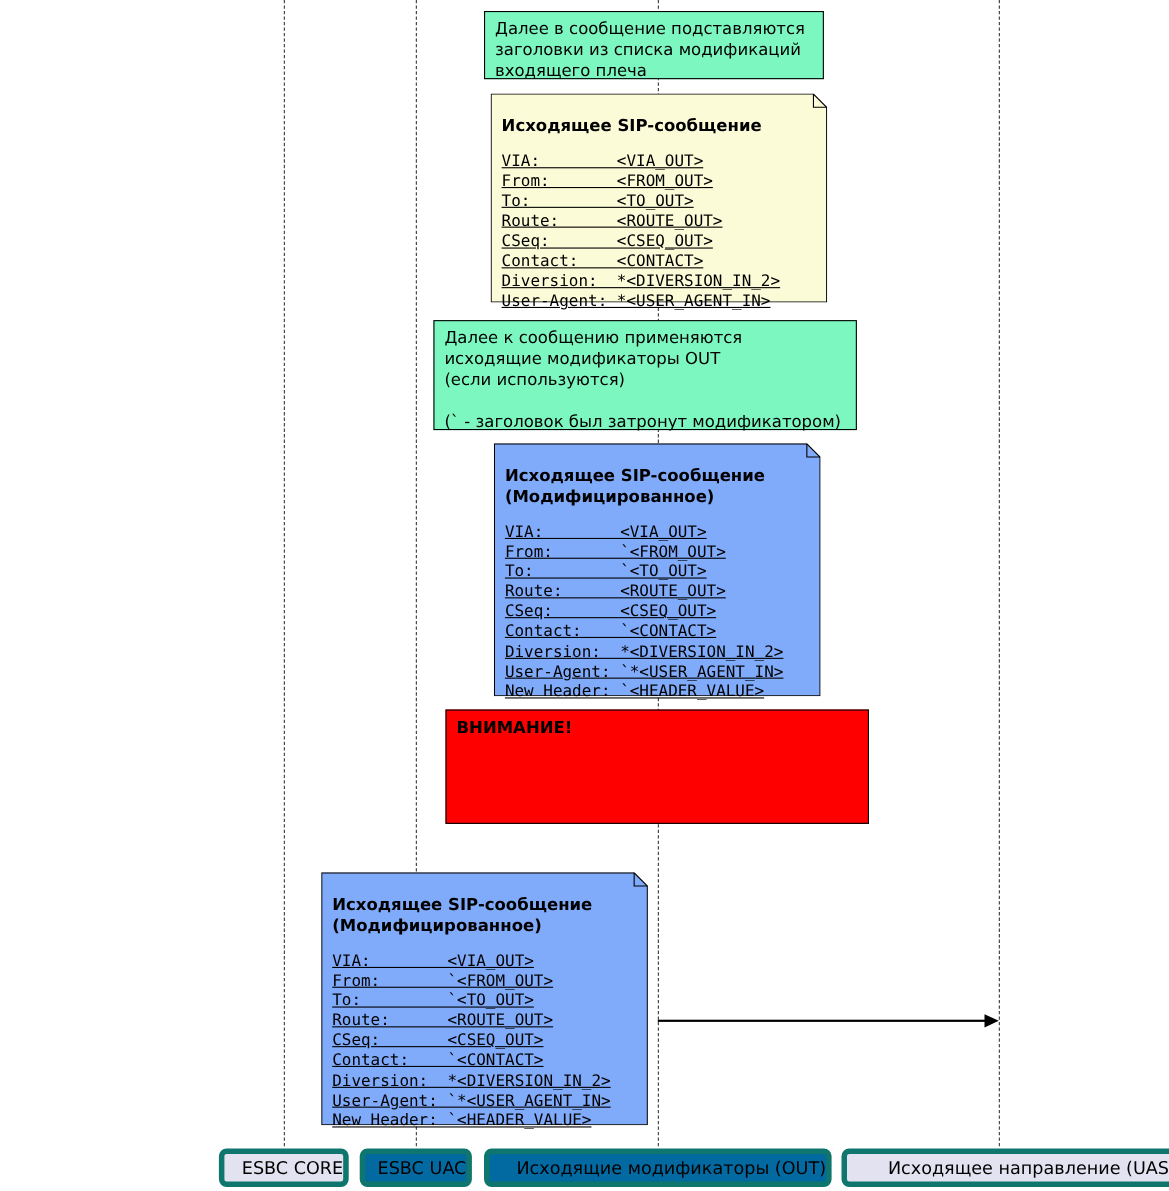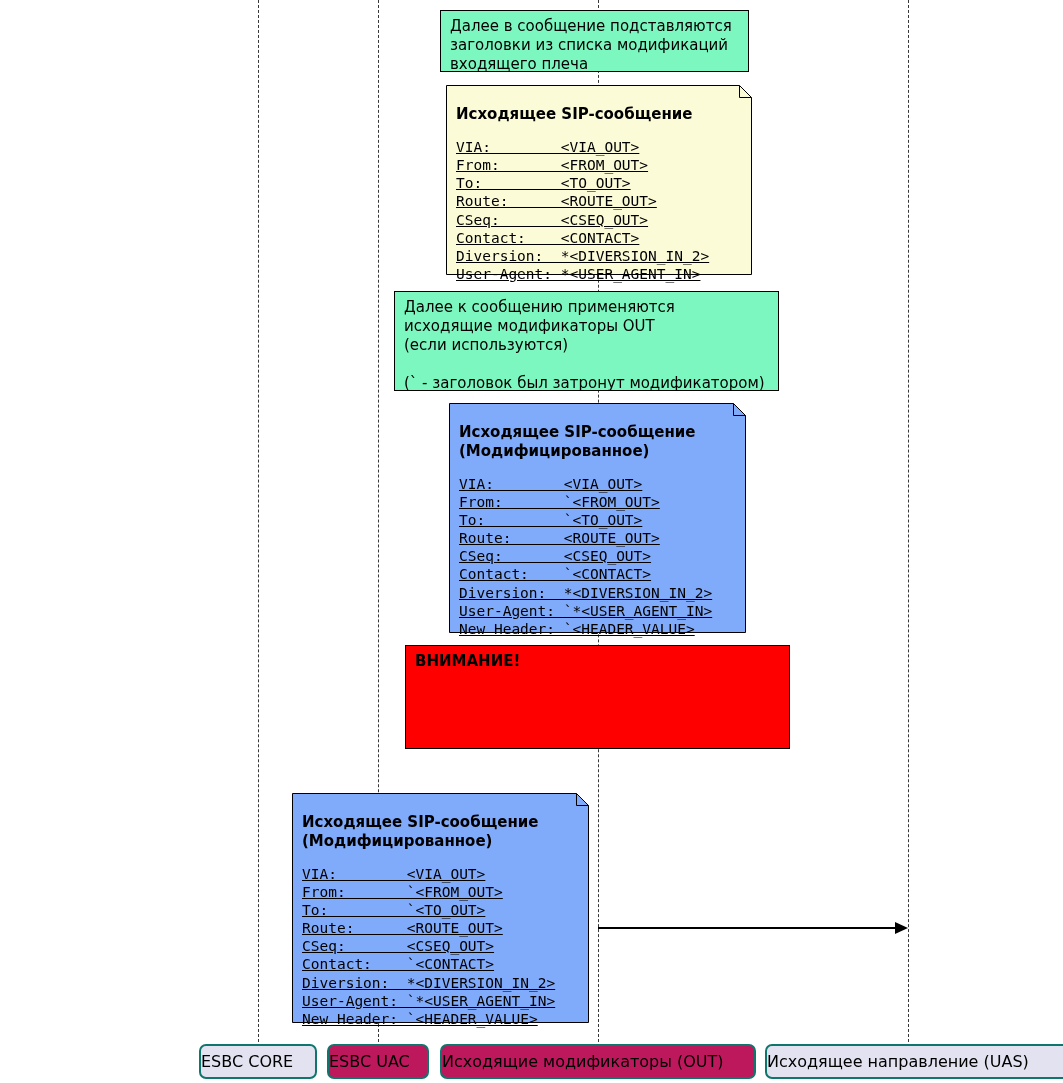--- a/index.html
+++ b/index.html
@@ -102,32 +102,32 @@
     font-size: 15px;
     color: #000;
     white-space: pre;
     line-height: 1.3;
   }
 
   
   .participant {
     position: absolute;
     box-sizing: border-box;
-    border: 2px solid #0f766e;
+    border: 5px solid #0f766e;
     border-radius: 7px;
     display: flex;
     align-items: center;
-    justify-content: flex-start;
+    justify-content: flex-end;
     font-size: 16px;
     color: #000;
     white-space: nowrap;
     height: 35px;
   }
   .p-lav { background: #E2E2F0; }
-  .p-yel { background: #be185d; }
+  .p-yel { background: #0369a1; }
 </style>
 </head>
 <body>
 
 <div id="canvas">
 
   <div class="lifeline" style="left:258px;"></div>
   <div class="lifeline" style="left:378px;"></div>
   <div class="lifeline" style="left:598px;"></div>
   <div class="lifeline" style="left:908px;"></div>

